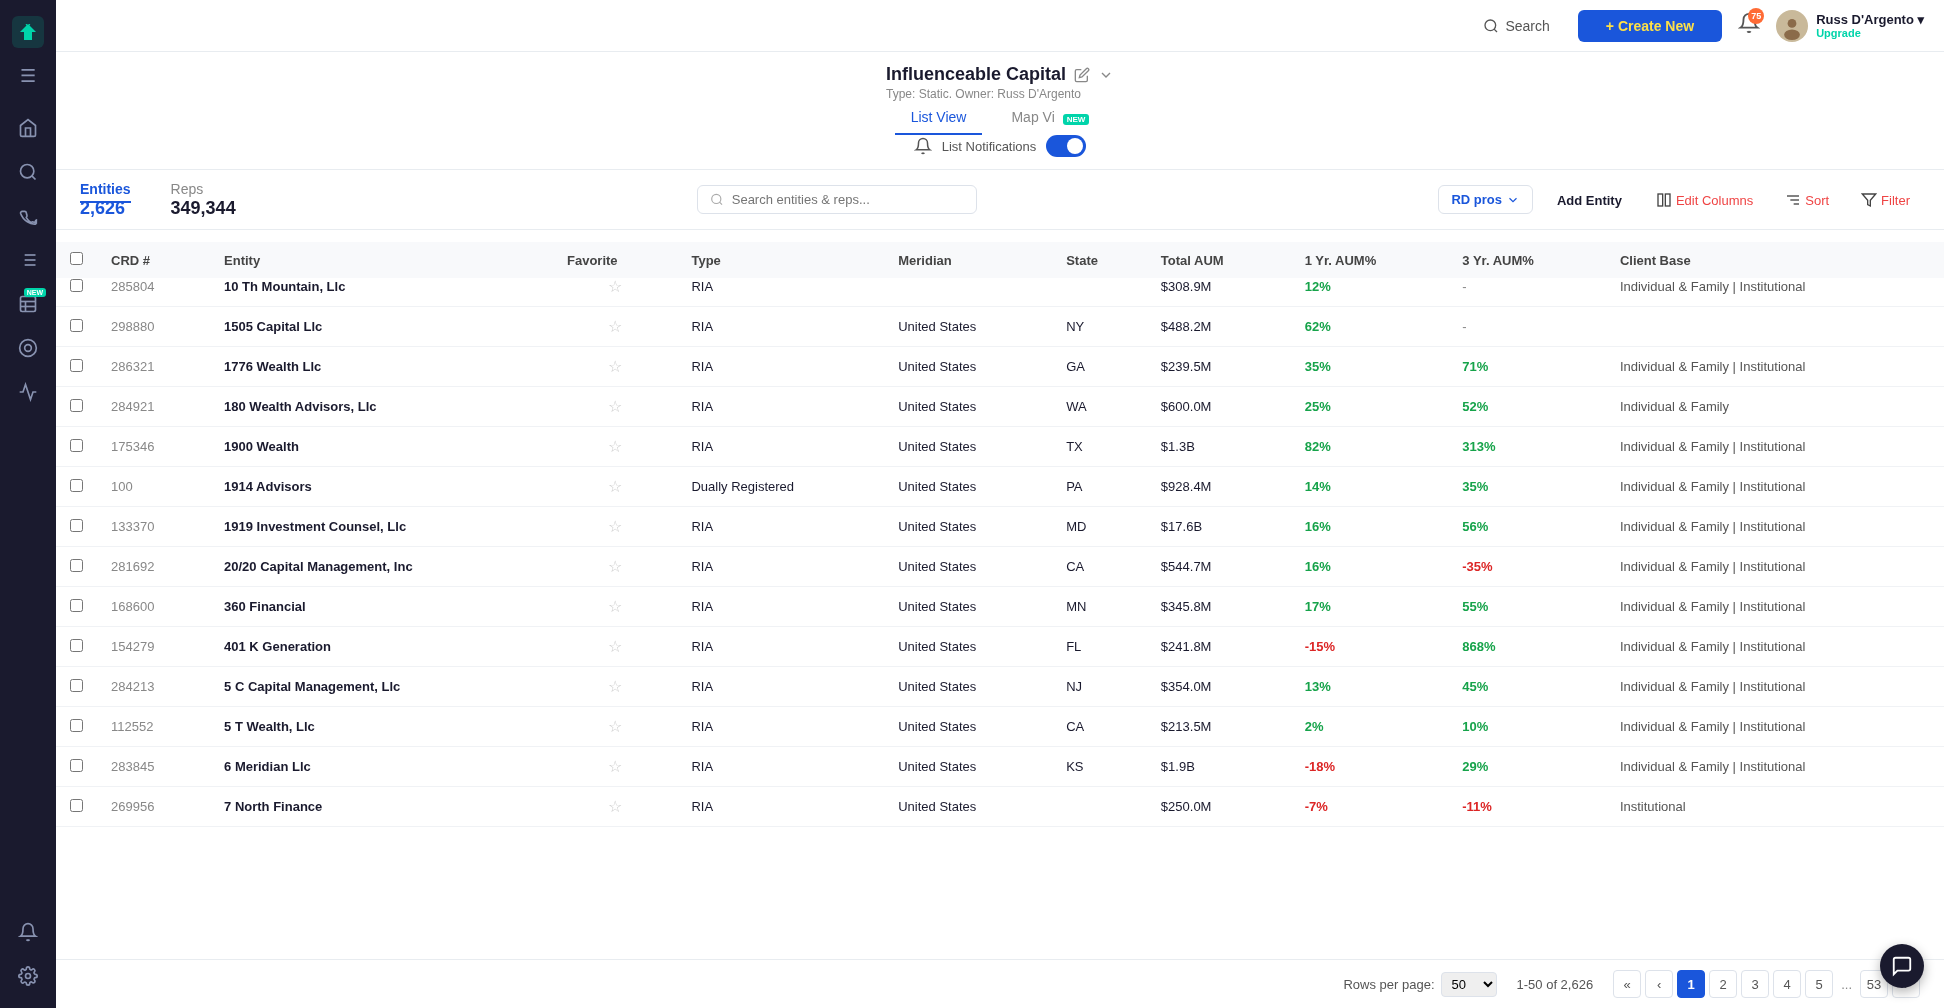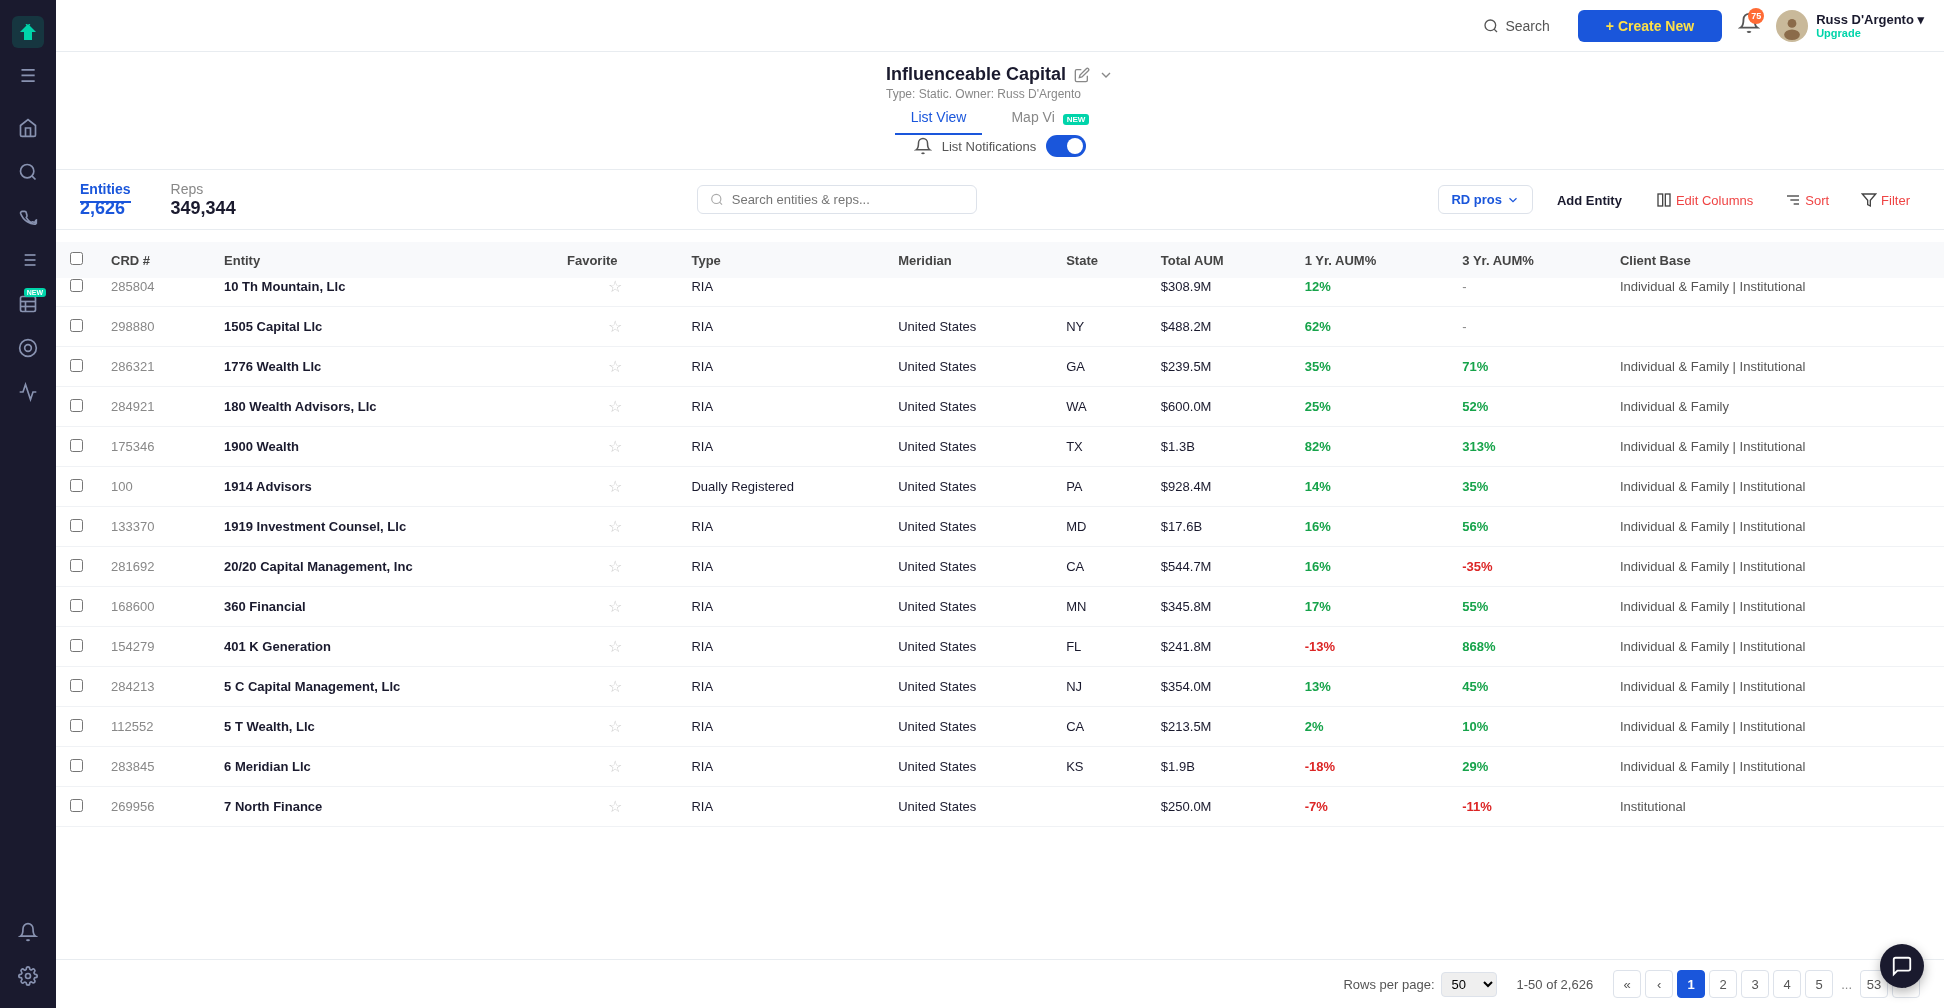--- a/index.html
+++ b/index.html
@@ -729,21 +729,21 @@
     <td class="checkbox-cell">
       <input type="checkbox" style="">
     </td>
     <td style="color:#888;">154279</td>
     <td><span class="entity-name">401 K Generation</span></td>
     <td style="text-align:center;"><span class="star-icon">☆</span></td>
     <td>RIA</td>
     <td>United States</td>
     <td>FL</td>
     <td style="font-weight:500;">$241.8M</td>
-    <td class="red">-13%</td>
+    <td class="red">-15%</td>
     <td class="green">868%</td>
     <td style="color:#555;">Individual &amp; Family | Institutional</td>
   </tr>
           <tr>
     <td class="checkbox-cell">
       <input type="checkbox" style="">
     </td>
     <td style="color:#888;">284213</td>
     <td><span class="entity-name">5 C Capital Management, Llc</span></td>
     <td style="text-align:center;"><span class="star-icon">☆</span></td>

